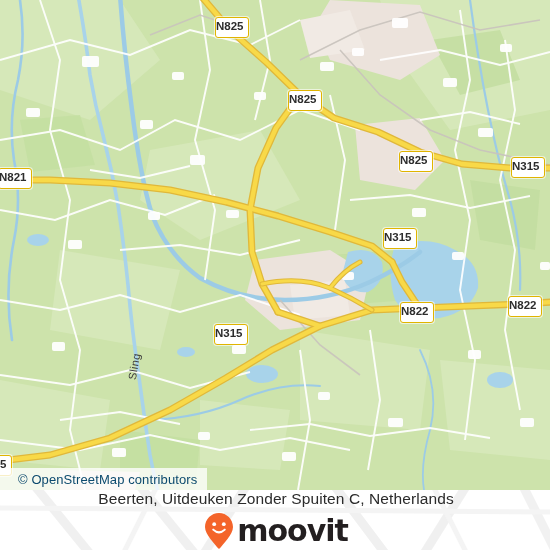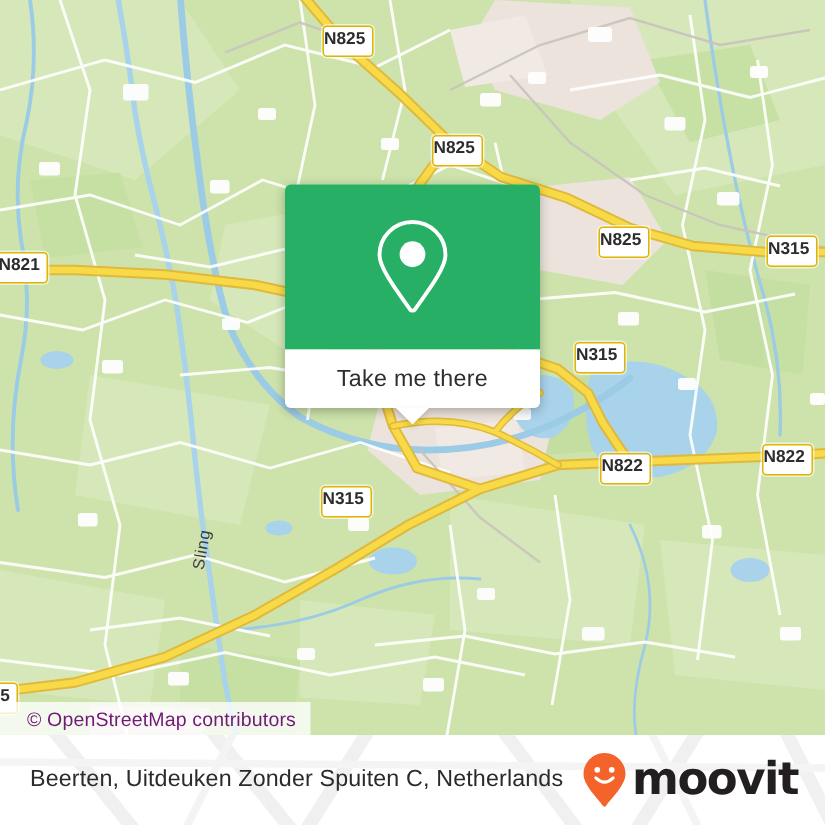--- a/index.html
+++ b/index.html
@@ -35,21 +35,21 @@
   #attribution {
     position: absolute;
     left: 0;
     bottom: 0;
     height: 22px;
     padding: 0 10px 0 18px;
     display: flex;
     align-items: center;
     background: rgba(255,255,255,0.78);
     font-size: 13px;
-    color: #701a75;
+    color: #0c4a6e;
     letter-spacing: 0.1px;
     white-space: nowrap;
   }
 
   
   #popup-card {
     position: absolute;
     left: 190px;
     top: 123px;
     width: 170px;
@@ -107,20 +107,21 @@
     opacity: 1;
   }
   #footer-inner {
     position: relative;
     height: 60px;
     display: flex;
     align-items: center;
     justify-content: space-between;
     padding: 0 18px 0 20px;
     box-sizing: border-box;
+    flex-direction: column;
   }
   #footer-title {
     font-size: 15.5px;
     color: #2b2b2b;
     letter-spacing: 0.1px;
     white-space: nowrap;
   }
   #moovit-logo {
     display: flex;
     align-items: center;
@@ -317,33 +318,20 @@
       <div class="shield" style="position:absolute;left:508px;top:296px;">N822</div>
       <div class="shield" style="position:absolute;left:214px;top:324px;">N315</div>
       <div class="shield" style="position:absolute;left:-22px;top:455px;">N315</div>
     </div>
 
     <div id="attribution">
       <span>© OpenStreetMap contributors</span>
     </div>
   </div>
 
-  <div id="popup-card">
-    <div id="popup-green" style="background: rgb(39, 176, 101);">
-      <svg width="52" height="66" viewBox="0 0 52 66">
-        <path d="M26 3 C13.8 3 4 12.8 4 25 C4 34.5 18 52 24.3 61.2 C25.1 62.4 26.9 62.4 27.7 61.2
-                 C34 52 48 34.5 48 25 C48 12.8 38.2 3 26 3 Z" fill="none" stroke="#ffffff" stroke-width="2.6"></path>
-        <circle cx="26" cy="24.5" r="8.6" fill="#ffffff"></circle>
-      </svg>
-    </div>
-    <div id="popup-white">
-      <span>Take me there</span>
-    </div>
-    <div id="popup-tail"></div>
-  </div>
 
   <div id="footer">
     <svg id="footer-bg" width="550" height="60" viewBox="0 0 550 60">
       <rect x="0" y="0" width="550" height="60" fill="#ffffff"></rect>
       <g stroke="#f0f0f0" stroke-width="9" fill="none" opacity="0.95">
         <path d="M30 -10 L95 70"></path>
         <path d="M135 -10 L200 70"></path>
         <path d="M250 -10 L200 70"></path>
         <path d="M330 -10 L390 70"></path>
         <path d="M470 -10 L420 70"></path>

